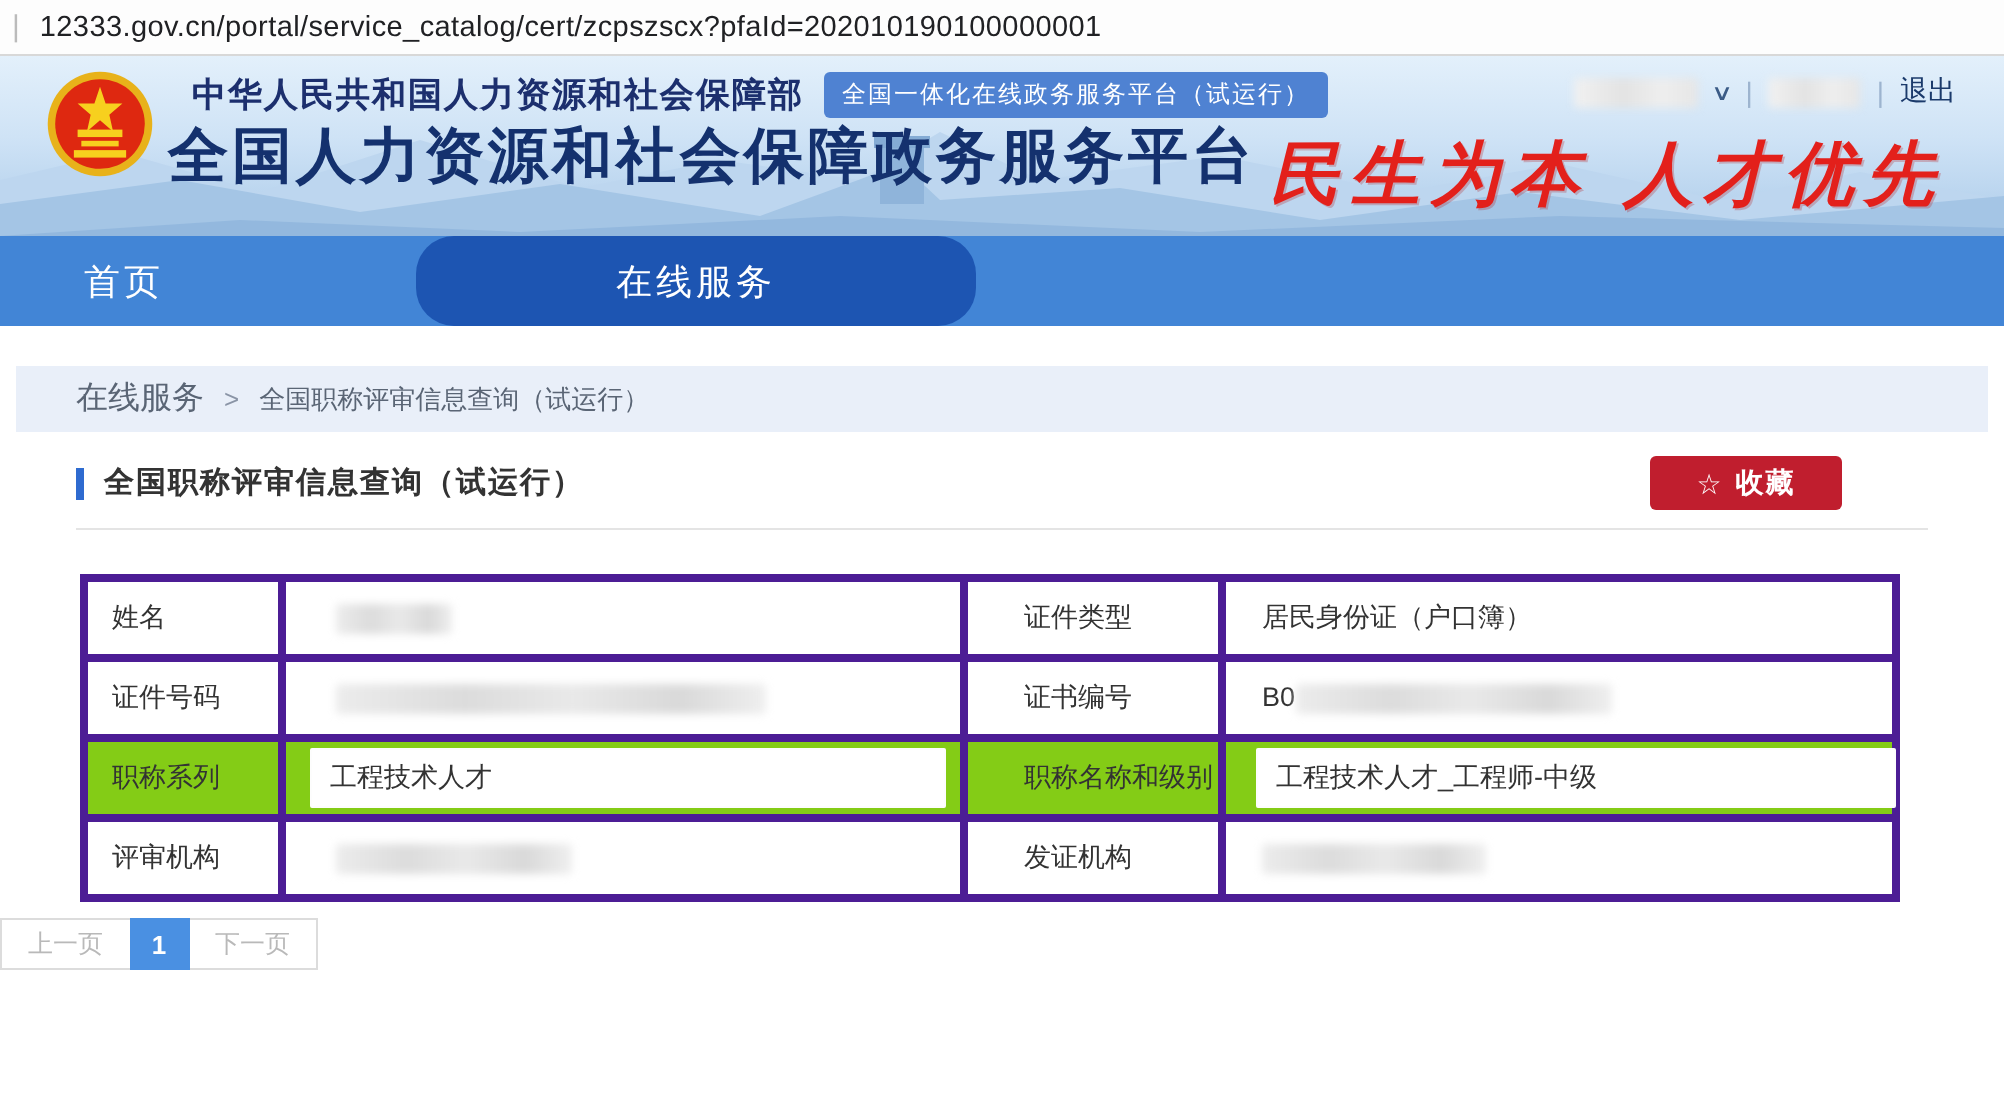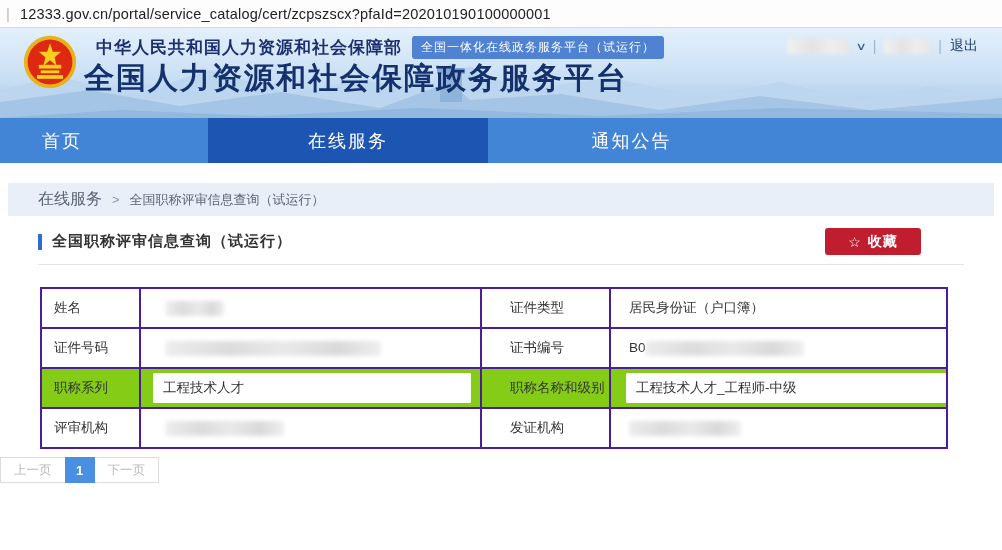--- a/index.html
+++ b/index.html
@@ -50,21 +50,21 @@
   
   .blur {
     display:inline-block; height:15px; border-radius:2px;
     background:linear-gradient(90deg,#ececec,#dcdcdc 30%,#e9e9e9 55%,#d9d9d9 80%,#efefef);
     filter:blur(2px); vertical-align:middle;
   }
   .blur.lt { background:linear-gradient(90deg,#f1f1f1,#e3e3e3 40%,#eeeeee 70%,#e6e6e6); }
 
   
   .nav { height:45px; background:#4285d6; display:flex; color:#fff; }
-  .nav .tab { display:flex; align-items:center; justify-content:center; font-size:18px; cursor:pointer; letter-spacing:2px; }
+  .nav .tab { display:flex; align-items:center; justify-content:center; font-size:18px; cursor:pointer; letter-spacing:2px;border-radius:19px; }
   .nav .tab.home { width:208px; justify-content:flex-start; padding-left:42px; }
   .nav .tab.t1 { width:280px; }
   .nav .tab.t2 { width:287px; }
   .nav .tab.t3 { width:227px; padding-left:60px; }
   .nav .tab.active { background:#1d55b2; }
 
   
   .crumb-wrap { margin:20px 8px 0 8px; background:#e9eff9; height:33px; display:flex; align-items:center; padding-left:30px; }
   .crumb-wrap span { font-size:13px; color:#5a6575; }
   .crumb-wrap .sep { margin:0 10px; color:#8a94a6; }
@@ -79,21 +79,21 @@
     width:96px; height:27px; background:#c01e2e; border:none; border-radius:3px;
     color:#fff; font-size:14px; font-weight:bold; cursor:pointer;
     display:flex; align-items:center; justify-content:center; gap:6px; letter-spacing:1px;
     margin-right:43px;
   }
   .fav-btn .star { font-weight:normal; font-size:14px; }
   .rule { height:1px; background:#e4e4e4; margin:9px 38px 0 38px; }
 
   
   .rec-table { margin:22px 0 0 40px; border-collapse:collapse; table-layout:fixed; width:906px; }
-  .rec-table td { border:2px solid #4c1d95; height:40px; font-size:13.5px; color:#333; }
+  .rec-table td { border:4px solid #4c1d95; height:40px; font-size:13.5px; color:#333; }
   .rec-table td.lbl  { width:99px;  padding-left:12px; }
   .rec-table td.val1 { width:341px; padding-left:25px; }
   .rec-table td.lbl2 { width:129px; padding-left:28px; }
   .rec-table td.val2 { width:337px; padding-left:18px; }
   .rec-table tr.shaded td { background:#84cc16; }
   .cell-input {
     width:318px; height:30px; background:#fff; border:1px solid #fdfdfd; border-radius:1px;
     font-size:13.5px; color:#333; padding-left:9px; margin-left:-13px;
     font-family:"Liberation Sans","DejaVu Sans",sans-serif;
   }
@@ -147,26 +147,26 @@
 
   <div class="userbar">
     <span class="blur lt" style="width:62px"></span>
     <span class="chev">∨</span>
     <span class="sep">|</span>
     <span class="blur lt" style="width:46px"></span>
     <span class="sep">|</span>
     <span style="cursor:pointer">退出</span>
   </div>
 
+  <div class="slogan">民生为本 人才优先</div>
 </div>
 
 <div class="nav">
   <div class="tab home">首页</div>
   <div class="tab t1 active">在线服务</div>
-  <div class="tab t3">通知公告</div>
 </div>
 
 <div class="crumb-wrap">
   <a>在线服务</a>
   <span class="sep">&gt;</span>
   <span>全国职称评审信息查询（试运行）</span>
 </div>
 
 <div class="title-row">
   <div class="title-left">

